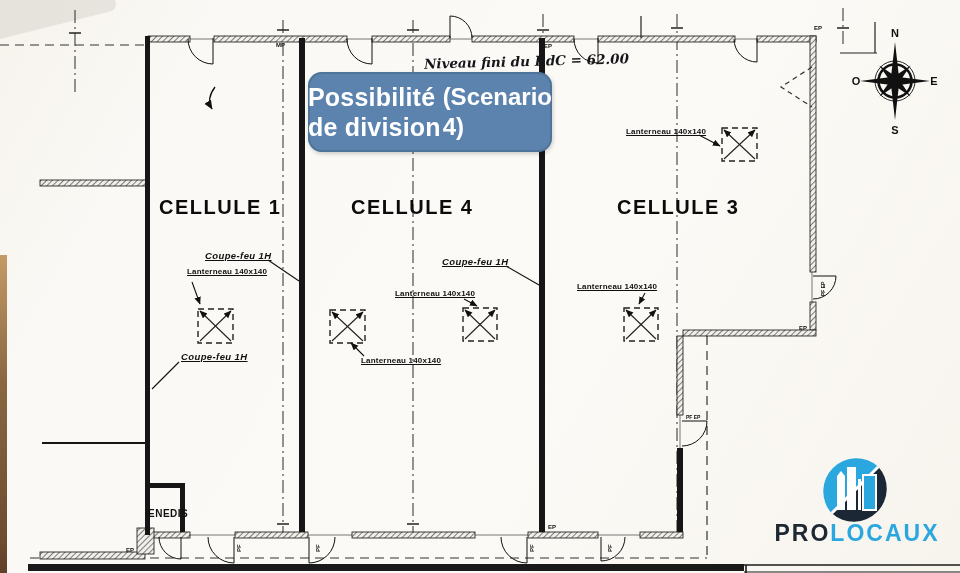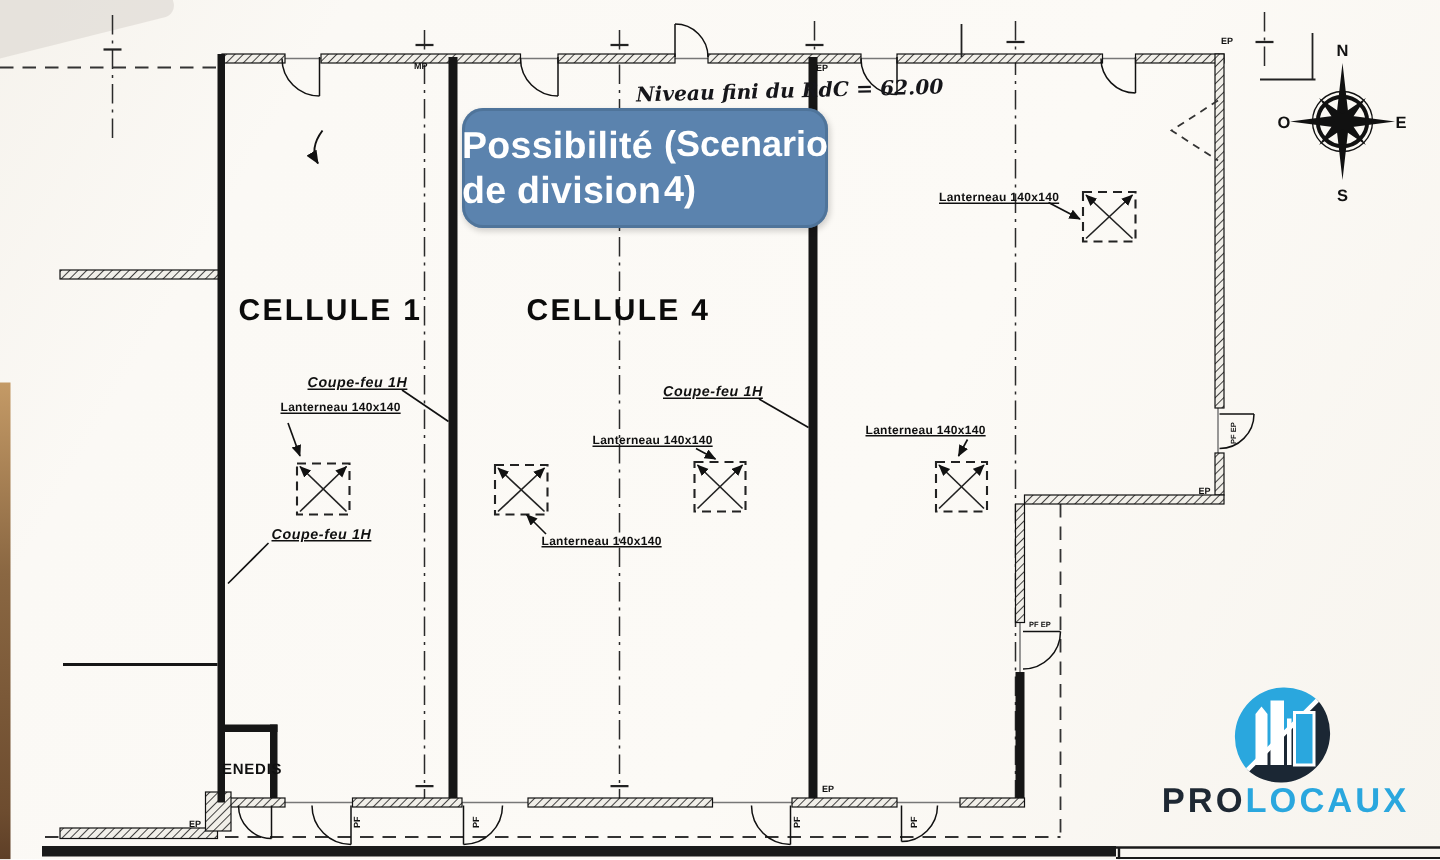--- a/index.html
+++ b/index.html
@@ -228,20 +228,21 @@
 
   <div class="lbl note" style="left:424px;top:53px;">Niveau fini du RdC = 62.00</div>
 
   <div id="banner">
     <div class="b1">Possibilité de division</div>
     <div class="b2">(Scenario 4)</div>
   </div>
 
   <div class="lbl cell-lbl" style="left:159px;top:196px;">CELLULE 1</div>
   <div class="lbl cell-lbl" style="left:351px;top:196px;">CELLULE 4</div>
+  <div class="lbl cell-lbl" style="left:617px;top:196px;">CELLULE 3</div>
 
   <div class="lbl fire-lbl" style="left:205px;top:250px;">Coupe-feu 1H</div>
   <div class="lbl fire-lbl" style="left:181px;top:351px;">Coupe-feu 1H</div>
   <div class="lbl fire-lbl" style="left:442px;top:256px;">Coupe-feu 1H</div>
 
   <div class="lbl sky-lbl" style="left:187px;top:267px;">Lanterneau 140x140</div>
   <div class="lbl sky-lbl" style="left:395px;top:289px;">Lanterneau 140x140</div>
   <div class="lbl sky-lbl" style="left:361px;top:356px;">Lanterneau 140x140</div>
   <div class="lbl sky-lbl" style="left:577px;top:282px;">Lanterneau 140x140</div>
   <div class="lbl sky-lbl" style="left:626px;top:127px;">Lanterneau 140x140</div>

